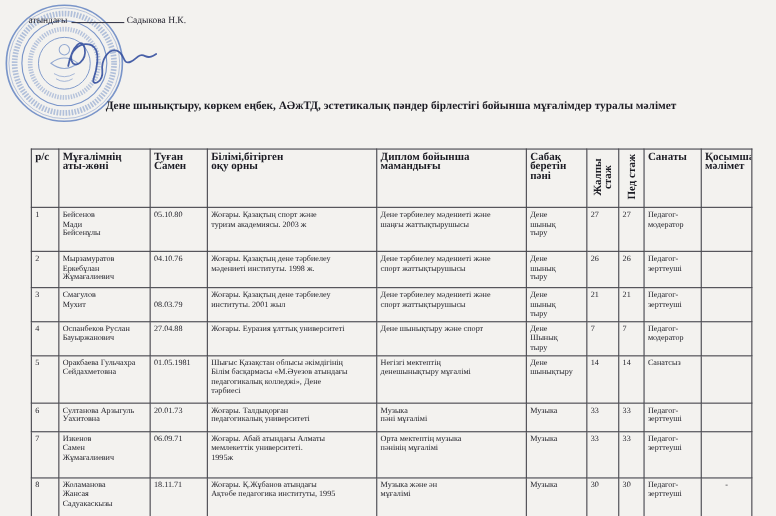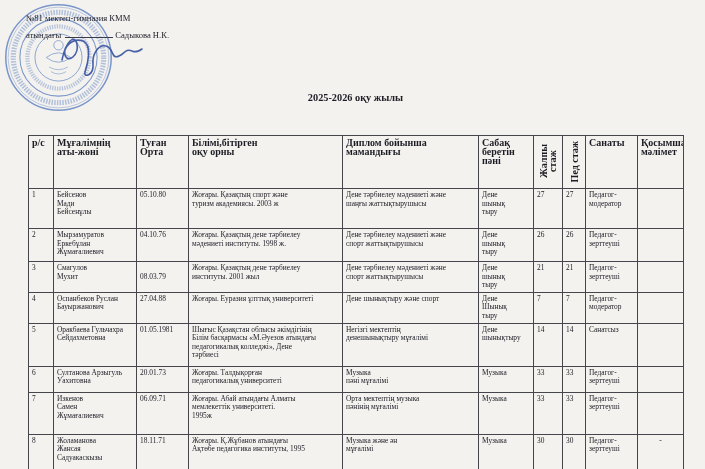--- a/index.html
+++ b/index.html
@@ -61,32 +61,31 @@
     <circle cx="60" cy="60" r="41" stroke-width="1.1"></circle>
     <circle cx="60" cy="60" r="33" stroke-width="4.5" stroke-dasharray="1.4 1.2" opacity="0.5"></circle>
     <circle cx="60" cy="60" r="25" stroke-width="0.9"></circle>
     <path d="M47,60 q13,-10 26,0 q-13,10 -26,0 Z" stroke-width="1" opacity="0.8"></path>
     <circle cx="60" cy="47" r="5" stroke-width="1" opacity="0.8"></circle>
     <path d="M50,70 q10,6 20,0 M52,75 q8,5 16,0" stroke-width="0.9" opacity="0.7"></path>
   </g>
 </svg>
 
 <div class="approval">
-  <div>№81 мектеп-гимназия КММ</div>
   <div>
     <span>атындағы</span><span class="sig-space"></span><span>Садыкова Н.К.</span>
   </div>
 </div>
 
 <svg class="signature" viewBox="0 0 88 50" aria-hidden="true">
   <path d="M6,32 C10,12 19,6 21,16 C23,27 12,36 9,27 C7,20 16,9 27,13 C37,17 31,38 29,44 C27,50 38,48 37,36 C36,27 42,16 50,18 C58,20 55,32 63,28 C68,26 70,20 76,23 C80,25 83,23 86,21" fill="none" stroke="#35509e" stroke-width="1.6" stroke-linecap="round" opacity="0.9"></path>
 </svg>
 
 <div class="title-block">
-  <div class="title-line2">2025-2026 оқу жылы</div>
+  <div class="title-line1">Дене шынықтыру, көркем еңбек, АӘжТД, эстетикалық пәндер бірлестігі бойынша мұғалімдер туралы мәлімет</div>
 </div>
 
 <div class="tbl-wrap">
 <table>
   <colgroup>
     <col style="width:25px">
         <col style="width:83px">
         <col style="width:52px">
         <col style="width:154px">
         <col style="width:136px">
@@ -95,21 +94,21 @@
         <col style="width:23px">
         <col style="width:52px">
         <col style="width:46px">
   </colgroup>
   <thead>
     <tr>
       <th>р/с</th>
       <th>Мұғалімнің
 аты-жөні</th>
       <th>Туған
-Орта</th>
+Самен</th>
       <th>Білімі,бітірген
 оқу орны</th>
       <th>Диплом бойынша
 мамандығы</th>
       <th>Сабақ
 беретін
 пәні</th>
       <th class="vert"><span>Жалпы
 стаж</span></th>
       <th class="vert"><span>Пед стаж</span></th>

